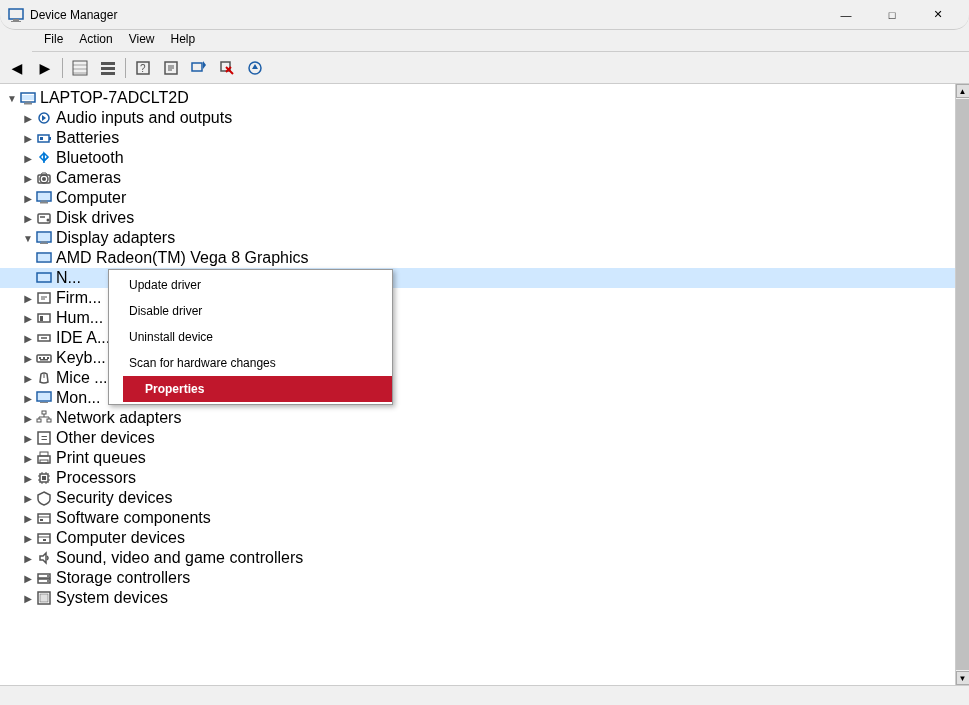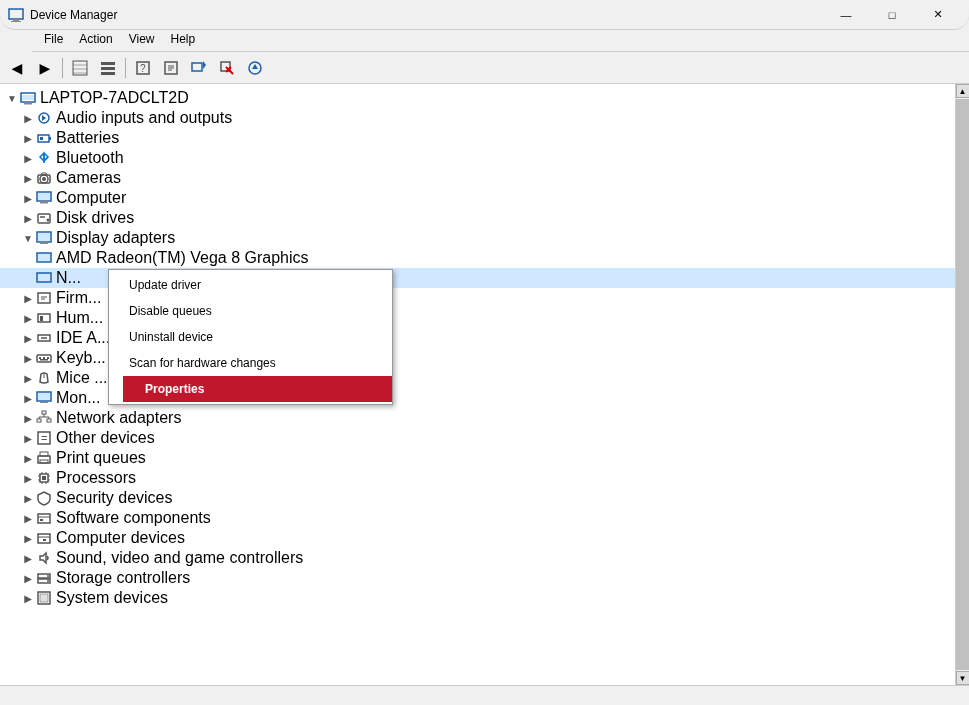--- a/index.html
+++ b/index.html
@@ -621,21 +621,21 @@
     <button style="width:14px;height:14px;border:1px solid #aaa;background:#e0e0e0;cursor:pointer;font-size:8px;display:flex;align-items:center;justify-content:center;flex-shrink:0;">▲</button>
     <div style="flex:1;width:100%;background:#c0c0c0;margin:1px 0;"></div>
     <button style="width:14px;height:14px;border:1px solid #aaa;background:#e0e0e0;cursor:pointer;font-size:8px;display:flex;align-items:center;justify-content:center;flex-shrink:0;">▼</button>
   </div>
 
   <div class="context-menu">
     <div class="context-menu-item">
       <span>Update driver</span>
     </div>
     <div class="context-menu-item">
-      <span>Disable queues</span>
+      <span>Disable driver</span>
     </div>
     <div class="context-menu-item">
       <span>Uninstall device</span>
     </div>
     <div class="context-menu-item">
       <span>Scan for hardware changes</span>
     </div>
     <div class="context-menu-item highlighted">
       <span>Properties</span>
     </div>

